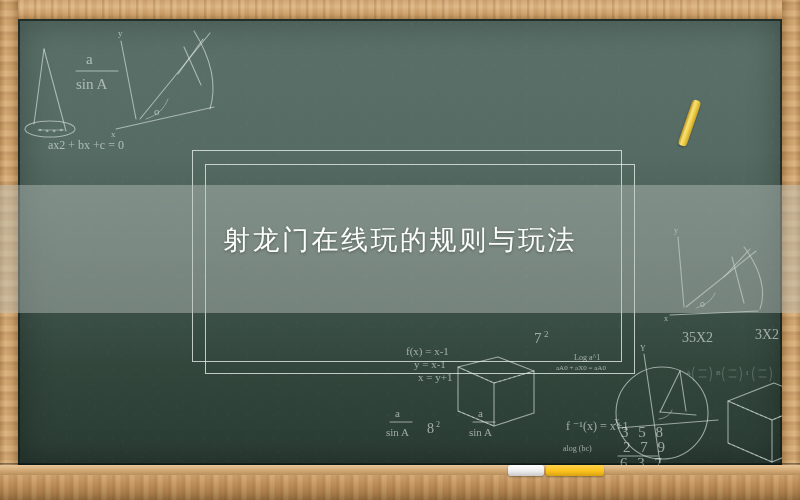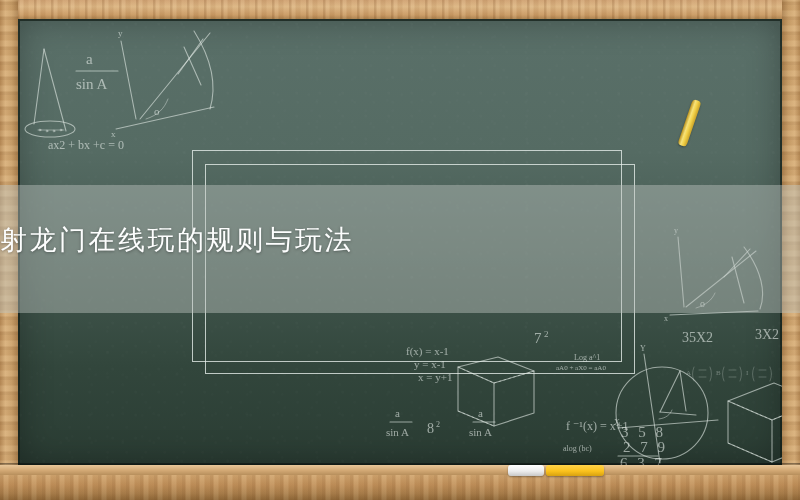--- a/index.html
+++ b/index.html
@@ -100,21 +100,21 @@
   
   .band{
     position:absolute;left:0;top:185px;width:800px;height:128px;
     background:rgba(188,195,191,.45);
     pointer-events:none;
   }
 
   
   .title{
     position:absolute;left:0;top:224px;width:800px;
-    color:#fdfefe;
+    text-align:center;color:#fdfefe;
     font-size:27px;letter-spacing:2.5px;line-height:1.2;
     font-family:"DejaVu Sans","Liberation Sans",sans-serif;
     text-shadow:0 1px 3px rgba(0,0,0,.35);
   }
 
   
   .chalk-stick{
     position:absolute;left:667px;top:80px;width:9px;height:48px;
     transform:rotate(19deg);border-radius:4px;
     background:linear-gradient(90deg,#b9901c 0%,#f6e27a 35%,#f2d24a 60%,#c9a127 100%);

